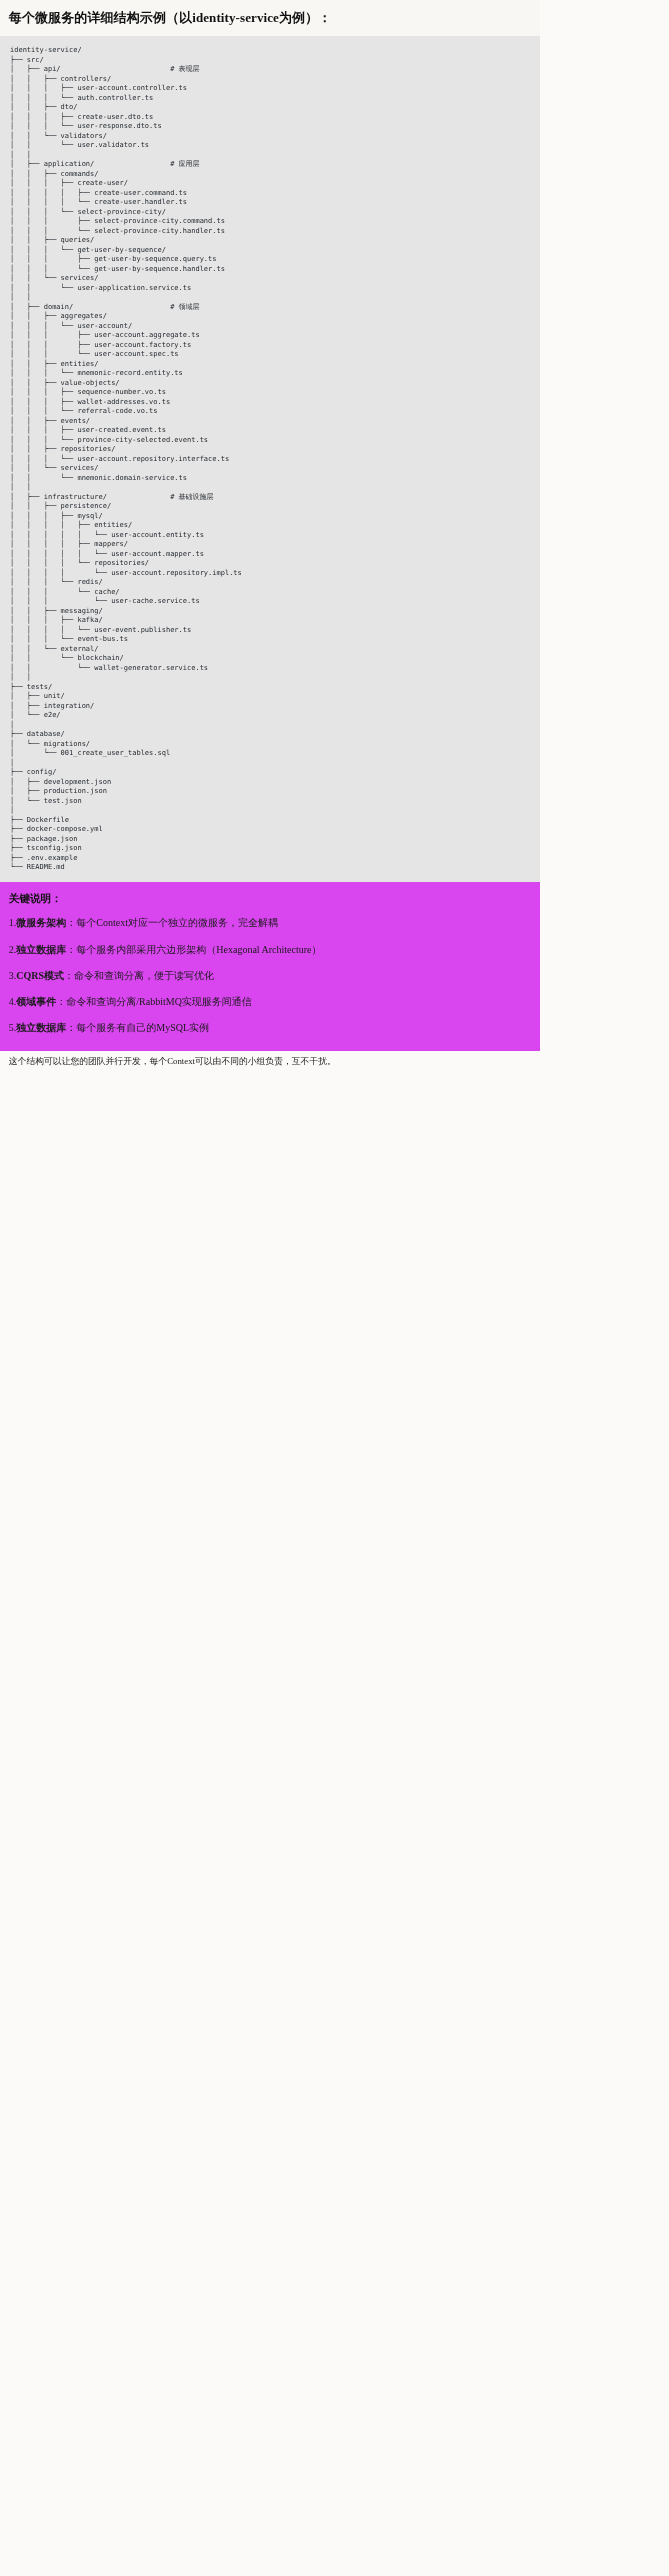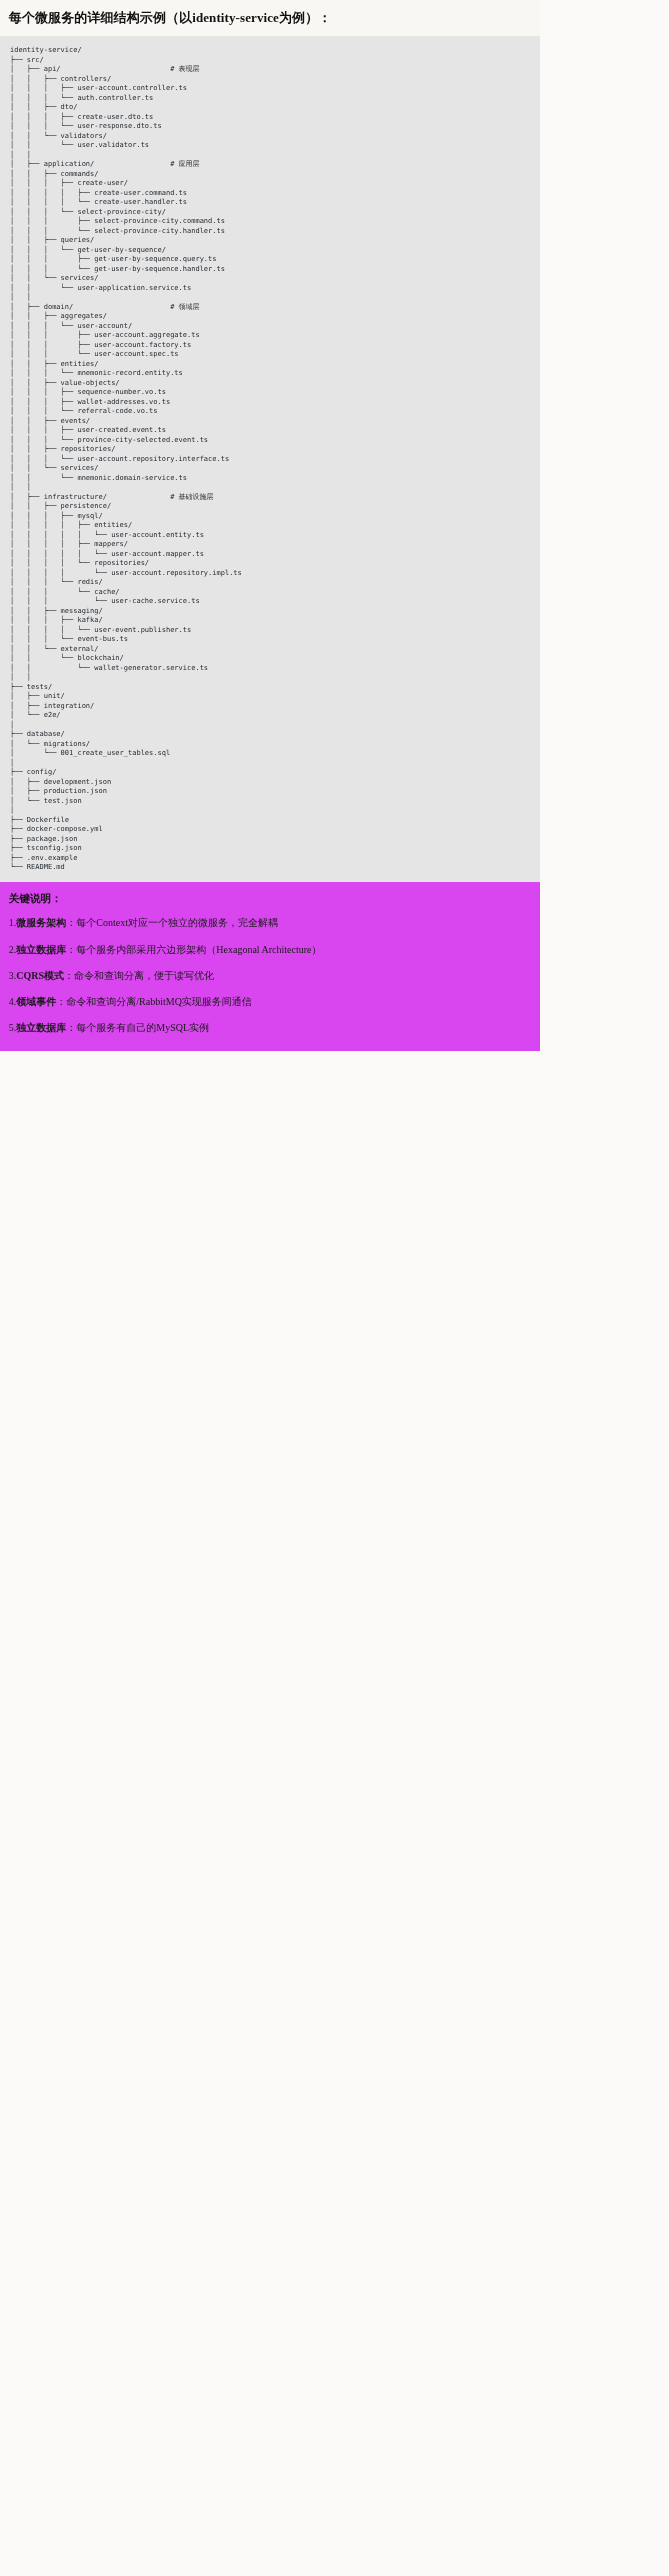--- a/index.html
+++ b/index.html
@@ -184,15 +184,16 @@
     <h2>关键说明：</h2>
     <div id="notes-list">
         <p class="note-item"><span class="num">1.</span><span class="term">微服务架构</span><span class="sep">：</span><span class="desc">每个Context对应一个独立的微服务，完全解耦</span></p>
         <p class="note-item"><span class="num">2.</span><span class="term">独立数据库</span><span class="sep">：</span><span class="desc">每个服务内部采用六边形架构（Hexagonal Architecture）</span></p>
         <p class="note-item"><span class="num">3.</span><span class="term">CQRS模式</span><span class="sep">：</span><span class="desc">命令和查询分离，便于读写优化</span></p>
         <p class="note-item"><span class="num">4.</span><span class="term">领域事件</span><span class="sep">：</span><span class="desc">命令和查询分离/RabbitMQ实现服务间通信</span></p>
         <p class="note-item"><span class="num">5.</span><span class="term">独立数据库</span><span class="sep">：</span><span class="desc">每个服务有自己的MySQL实例</span></p>
       </div>
   </div>
 
+  <div class="footer-note">这个结构可以让您的团队并行开发，每个Context可以由不同的小组负责，互不干扰。</div>
 
 </div>
 
 
 </body></html>

